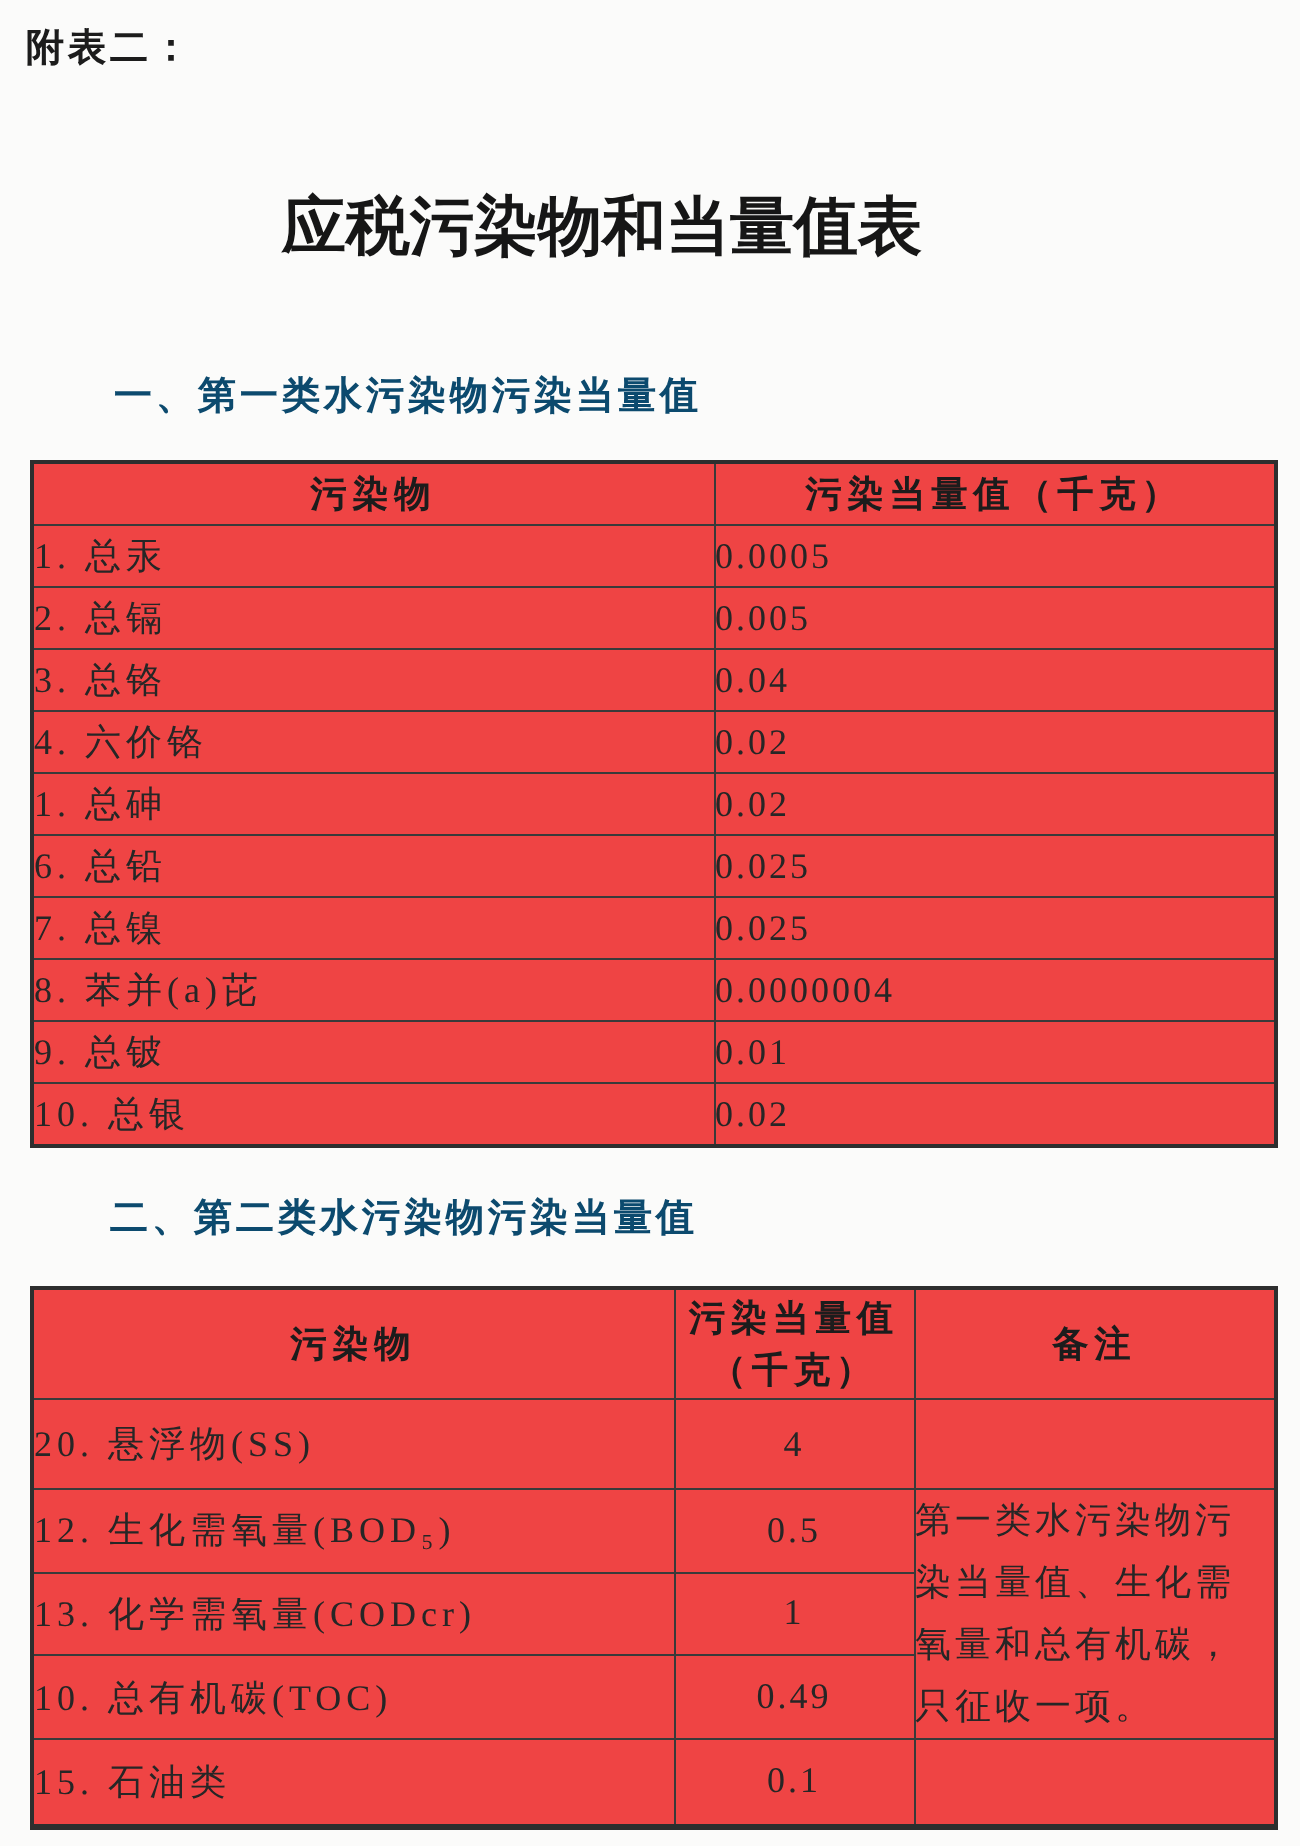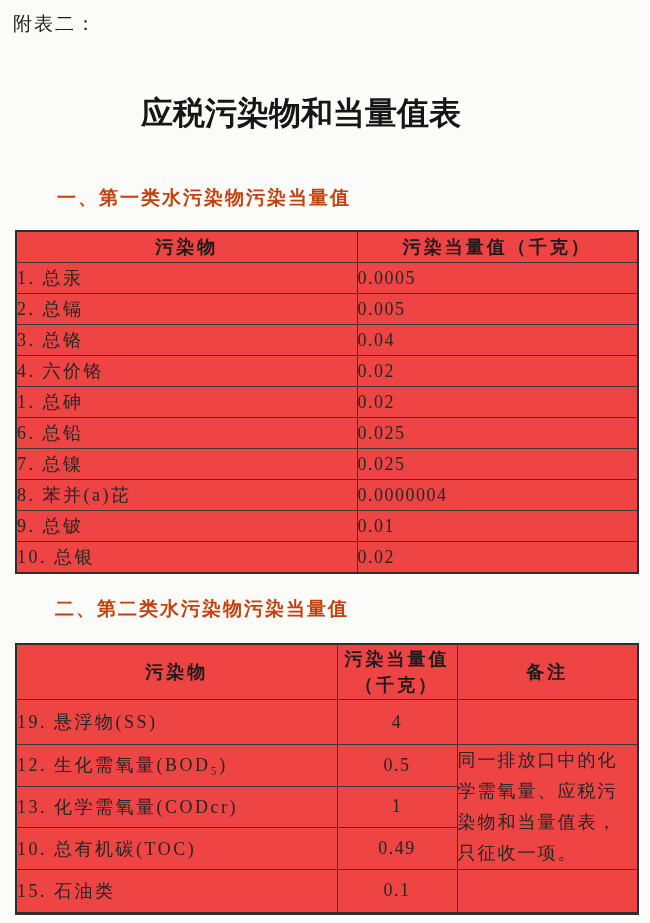--- a/index.html
+++ b/index.html
@@ -14,42 +14,42 @@
     background: #fbfbfa;
     font-family: "Liberation Serif", "DejaVu Serif", serif;
     color: #222222;
     overflow: hidden;
   }
   .appendix-label {
     position: absolute;
     left: 13px;
     top: 11px;
     font-family: "Liberation Sans", "DejaVu Sans", sans-serif;
-    font-weight: 400;
+    font-weight: 700;
     font-size: 19px;
     letter-spacing: 2px;
     color: #1c1c1c;
   }
   .doc-title {
     position: absolute;
     left: 141px;
     top: 92px;
     font-family: "Liberation Serif", "DejaVu Serif", serif;
     font-weight: 700;
     font-size: 32px;
     letter-spacing: 0px;
     color: #161616;
   }
   .section-heading {
     position: absolute;
     font-family: "Liberation Sans", "DejaVu Sans", sans-serif;
     font-weight: 700;
     font-size: 19px;
     letter-spacing: 2px;
-    color: #c2410c;
+    color: #0c4a6e;
   }
   .section-heading.first  { left: 57px; top: 185px; }
   .section-heading.second { left: 55px; top: 596px; font-family: Liberation Mono, monospace; }
 
   table.data-table {
     position: absolute;
     left: 15px;
     width: 622px;
     border-collapse: collapse;
     table-layout: fixed;
@@ -196,28 +196,28 @@
         <th>污染物</th>
         <th>
           <span class="header-value-2line">污染当量值</span>
           <span class="header-value-2line">（千克）</span>
         </th>
         <th>备注</th>
       </tr>
     </thead>
     <tbody>
       <tr>
-        <td class="name-cell row-sus">19. 悬浮物(SS)</td>
+        <td class="name-cell row-sus">20. 悬浮物(SS)</td>
         <td class="value-cell-center row-sus">4</td>
         <td class="remark-cell row-sus"></td>
       </tr>
       <tr>
         <td class="name-cell row-mid">12. 生化需氧量(BOD₅)</td>
         <td class="value-cell-center row-mid">0.5</td>
-        <td class="remark-cell" rowspan="3">同一排放口中的化学需氧量、应税污染物和当量值表，只征收一项。</td>
+        <td class="remark-cell" rowspan="3">第一类水污染物污染当量值、生化需氧量和总有机碳，只征收一项。</td>
       </tr>
       <tr>
         <td class="name-cell row-mid">13. 化学需氧量(CODcr)</td>
         <td class="value-cell-center row-mid">1</td>
       </tr>
       <tr>
         <td class="name-cell row-mid">10. 总有机碳(TOC)</td>
         <td class="value-cell-center row-mid">0.49</td>
       </tr>
       <tr>

